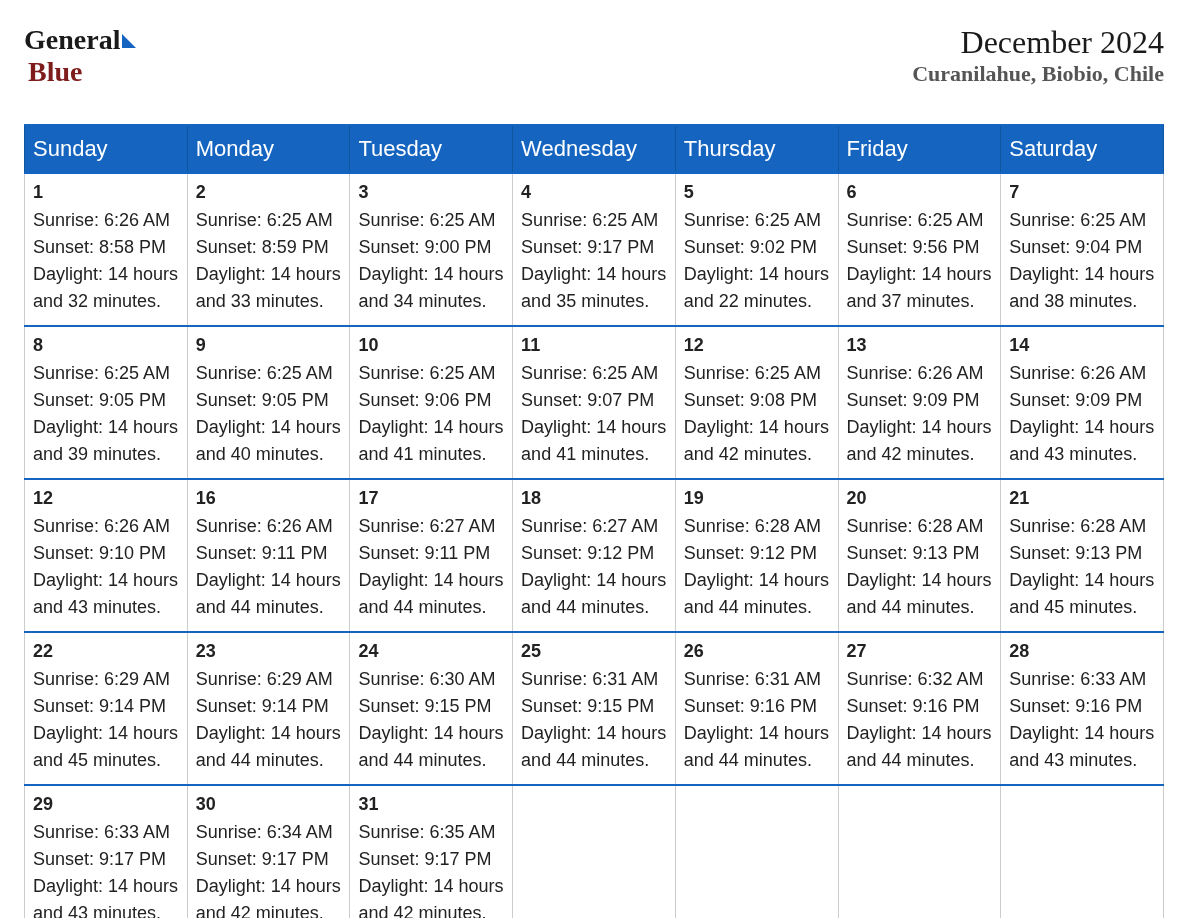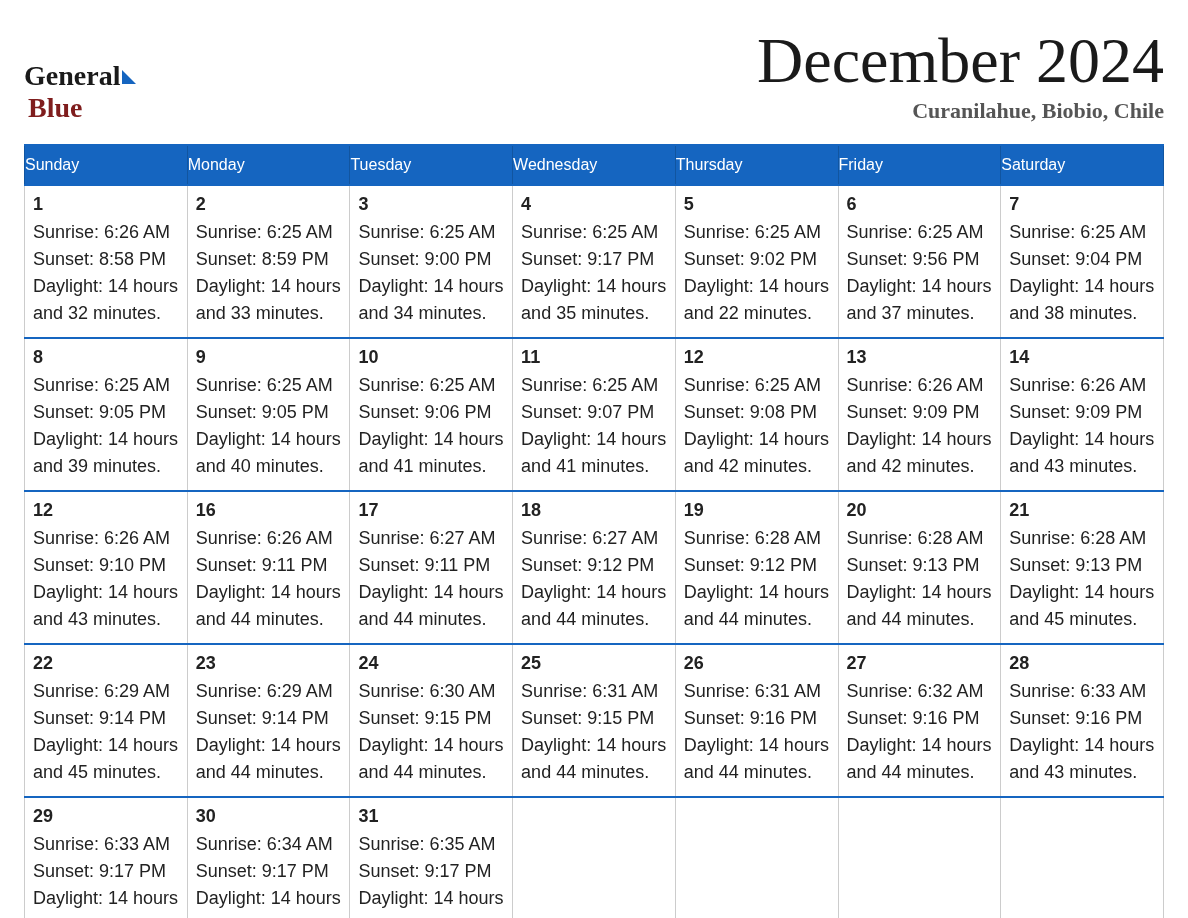--- a/index.html
+++ b/index.html
@@ -6,22 +6,22 @@
     body {
       font-family: Arial, sans-serif;
       background: #fff;
       padding: 24px;
       width: 1188px;
       min-height: 918px;
     }
     .header {
       display: flex;
       justify-content: space-between;
-      align-items: flex-end;
-      margin-bottom: 20px;
+      align-items: flex-start;
+      margin-bottom: 36px;
     }
     .logo-text-general {
       font-size: 28px;
       font-weight: bold;
       color: #1a1a1a;
       font-family: Georgia, serif;
     }
     .logo-arrow {
       width: 0;
       height: 0;
@@ -35,42 +35,42 @@
     .logo-blue {
       font-size: 28px;
       font-weight: bold;
       color: #7f1d1d;
       font-family: Georgia, serif;
     }
     .title-section {
       text-align: right;
     }
     .month-title {
-      font-size: 64px;
+      font-size: 32px;
       font-weight: normal;
       color: #1a1a1a;
       font-family: Georgia, serif;
     }
     .location {
       font-size: 22px;
       color: #555;
       font-family: Georgia, serif;
       font-weight: bold;
     }
     .calendar {
       width: 100%;
       border-collapse: collapse;
       border: 1px solid #aaa;
     }
     .calendar th {
       background-color: #1565c0;
       color: #fff;
-      font-size: 16px;
+      font-size: 22px;
       font-weight: normal;
-      padding: 10px 0;
+      padding: 10px 8px;
       text-align: left;
       border: 1px solid #1155a0;
       margin-top: 48px;
     }
     .calendar td {
       vertical-align: top;
       padding: 8px 8px 10px 8px;
       border: 1px solid #ccc;
       width: 14.28%;
       font-size: 13px;

